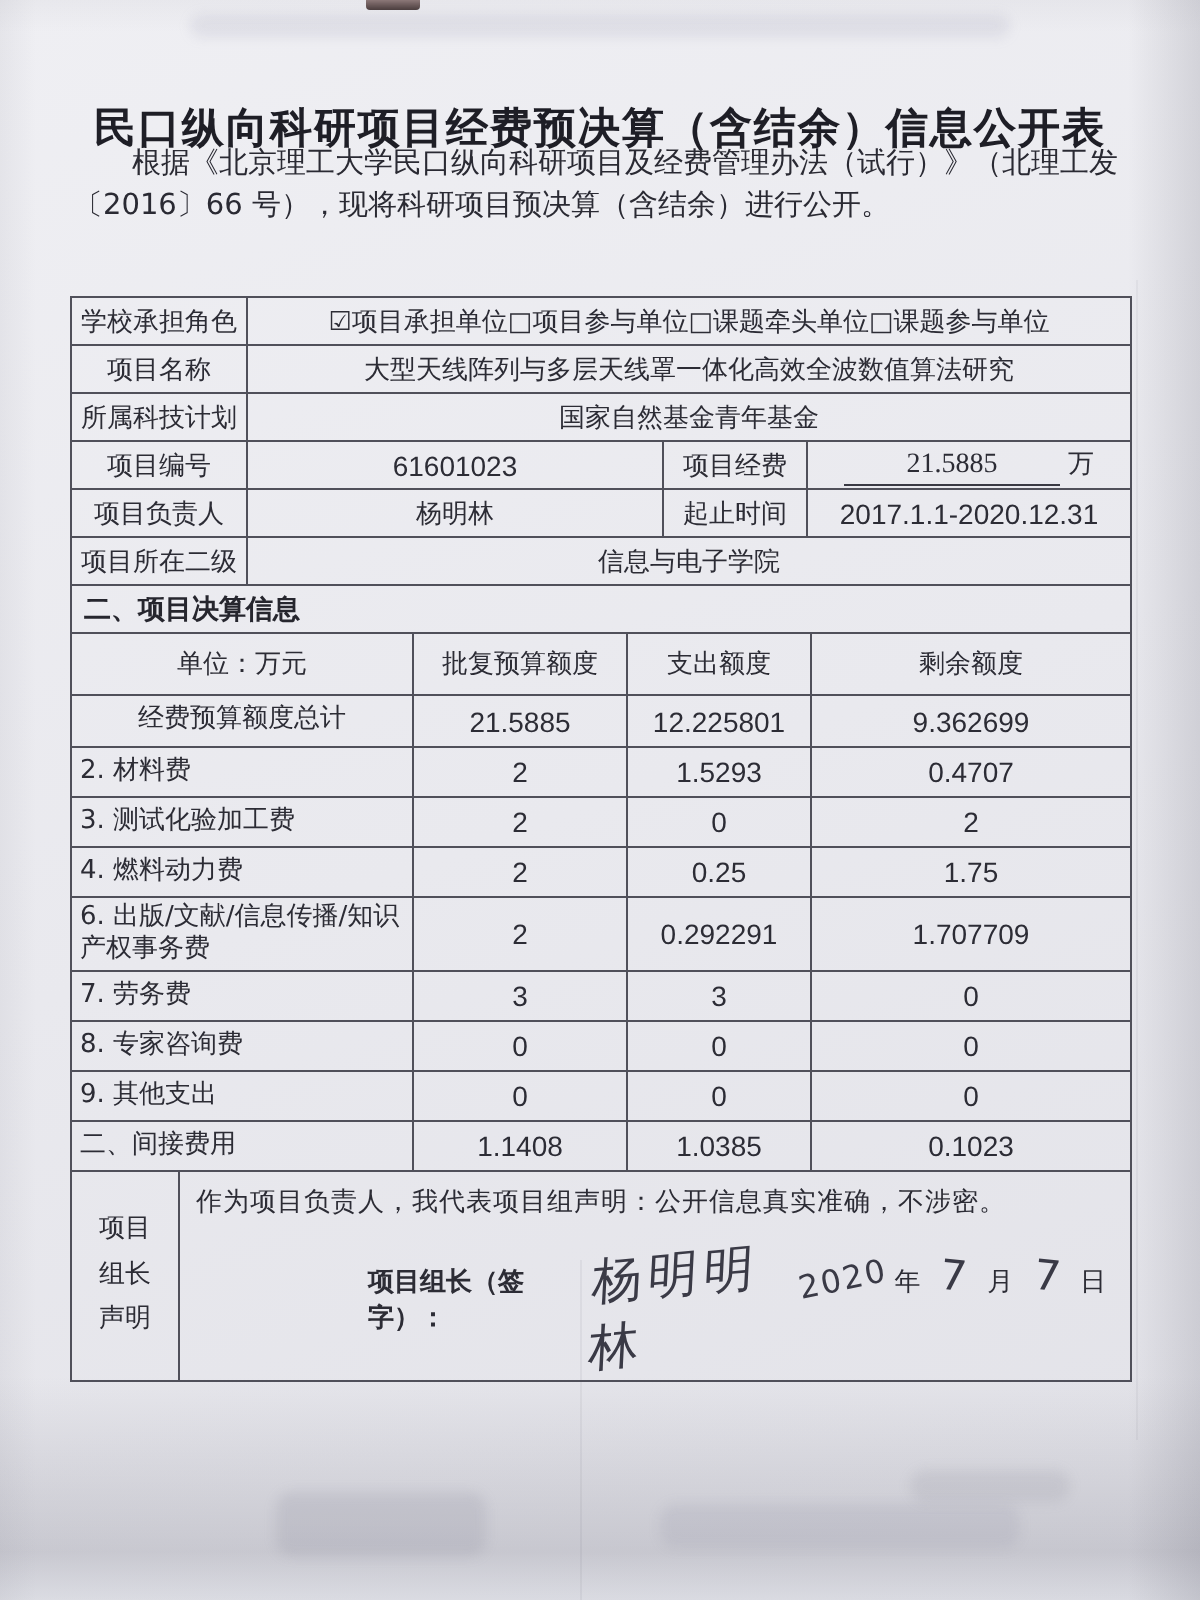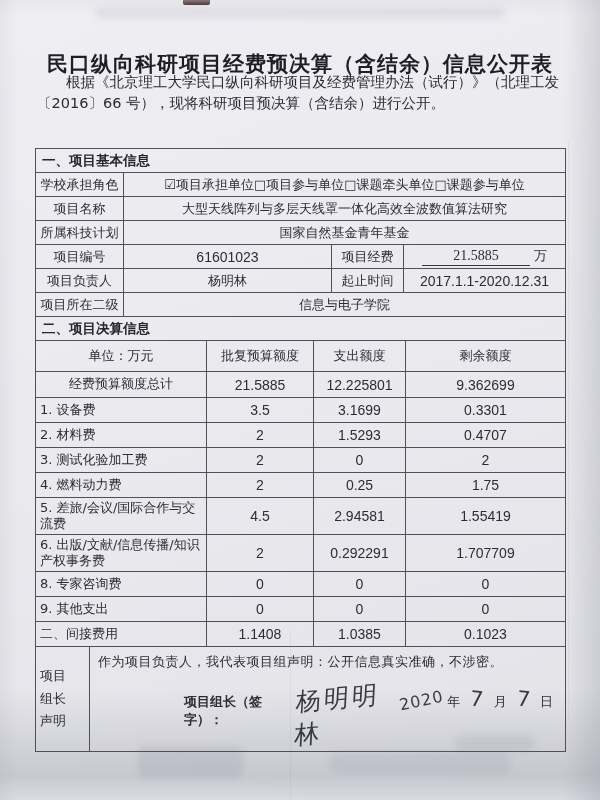--- a/index.html
+++ b/index.html
@@ -51,21 +51,21 @@
   td.num { text-align:center; font-family:Liberation Sans, sans-serif; font-size:14px; }
   td.rowlab { text-align:left; line-height:1.25; }
   td.rowlab.center { text-align:center; }
   .u-line {
     display:inline-block; min-width:100px; text-align:center;
     border-bottom:1px solid #3a3a44; padding:0 4px 1px 4px;
     font-family:"Liberation Serif","DejaVu Serif",serif; font-size:14px;
   }
   .funds-unit { font-size:13px; margin-left:4px; }
 
-  .decl-left { line-height:1.75; font-size:13px; }
+  .decl-left { text-align:center; line-height:1.75; font-size:13px; }
   .decl-right { vertical-align:top; padding:6px 4px 4px 8px; }
   .decl-statement { font-size:13px; letter-spacing:0.5px; }
   .sig-line { display:flex; align-items:baseline; margin-top:10px; padding-left:86px; }
   .sig-label { font-size:13px; font-weight:600; }
   .hw { color:#3a3a46; }
   .hw-sig { display:inline-block; font-size:25px; letter-spacing:3px; transform:rotate(-5deg) skewX(-8deg); margin-left:2px; }
   .sig-date { margin-left:auto; display:flex; align-items:baseline; gap:4px; padding-right:8px; }
   .hw-year { display:inline-block; font-size:16px; transform:rotate(-12deg); letter-spacing:1px; }
   .hw-num { display:inline-block; font-size:21px; transform:rotate(6deg); padding:0 6px; }
   .date-unit { font-size:13px; }
@@ -92,23 +92,20 @@
   <div class="tables">
 
     <table>
       <colgroup>
           <col style="width:88px">
           <col style="width:208px">
           <col style="width:72px">
           <col style="width:162px">
         </colgroup>
       <tbody>
-          <tr>
-        <td class="sec" colspan="4" style="height:21px">一、项目基本信息</td>
-      </tr>
       <tr>
         <td class="lab" style="height:21px">学校承担角色</td>
         <td class="val" colspan="3">
           <span>☑</span><span>项目承担单位</span><span>□</span><span>项目参与单位</span><span>□</span><span>课题牵头单位</span><span>□</span><span>课题参与单位</span>
         </td>
       </tr>
       <tr>
         <td class="lab" style="height:21px">项目名称</td>
         <td class="val" colspan="3">大型天线阵列与多层天线罩一体化高效全波数值算法研究</td>
       </tr>
@@ -154,54 +151,48 @@
         <td class="lab">支出额度</td>
         <td class="lab">剩余额度</td>
       </tr>
       <tr>
         <td class="rowlab center" style="height:23px">经费预算额度总计</td>
         <td class="num">21.5885</td>
         <td class="num">12.225801</td>
         <td class="num">9.362699</td>
       </tr>
       <tr>
-        <td class="rowlab" style="height:22px">1. 设备费</td>
-        <td class="num">3.5</td>
-        <td class="num">3.1699</td>
-        <td class="num">0.3301</td>
-      </tr>
-      <tr>
         <td class="rowlab" style="height:22px">2. 材料费</td>
         <td class="num">2</td>
         <td class="num">1.5293</td>
         <td class="num">0.4707</td>
       </tr>
       <tr>
         <td class="rowlab" style="height:22px">3. 测试化验加工费</td>
         <td class="num">2</td>
         <td class="num">0</td>
         <td class="num">2</td>
       </tr>
       <tr>
         <td class="rowlab" style="height:22px">4. 燃料动力费</td>
         <td class="num">2</td>
         <td class="num">0.25</td>
         <td class="num">1.75</td>
       </tr>
       <tr>
-        <td class="rowlab" style="height:34px">5. 差旅/会议/国际合作与交流费</td>
-        <td class="num">4.5</td>
-        <td class="num">2.94581</td>
-        <td class="num">1.55419</td>
-      </tr>
-      <tr>
         <td class="rowlab" style="height:34px">6. 出版/文献/信息传播/知识产权事务费</td>
         <td class="num">2</td>
         <td class="num">0.292291</td>
         <td class="num">1.707709</td>
+      </tr>
+      <tr>
+        <td class="rowlab" style="height:22px">7. 劳务费</td>
+        <td class="num">3</td>
+        <td class="num">3</td>
+        <td class="num">0</td>
       </tr>
       <tr>
         <td class="rowlab" style="height:22px">8. 专家咨询费</td>
         <td class="num">0</td>
         <td class="num">0</td>
         <td class="num">0</td>
       </tr>
       <tr>
         <td class="rowlab" style="height:22px">9. 其他支出</td>
         <td class="num">0</td>

